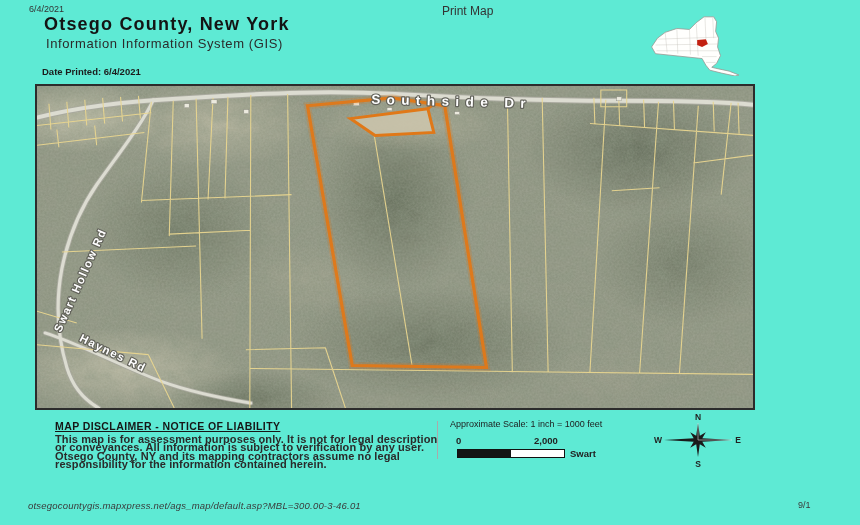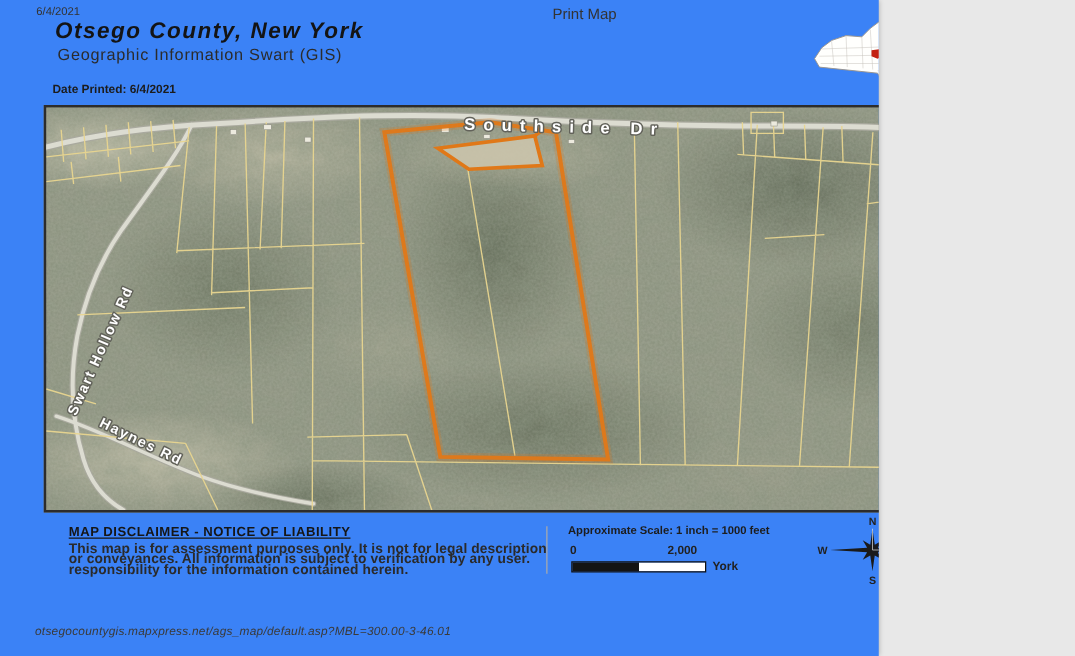--- a/index.html
+++ b/index.html
@@ -1,24 +1,24 @@
 <!DOCTYPE html>
 <html><head>
 <meta charset="utf-8">
 <style>
   html,body{margin:0;padding:0;background:#e8e8e8;}
   .page{
-    position:relative;width:703px;height:525px;background:#3b82f6;
+    position:relative;width:860px;height:525px;background:#5eead4;
     font-family:"Liberation Sans",sans-serif;color:#222;overflow:hidden;
     box-shadow:0 0 4px rgba(0,0,0,.25);
   }
   .abs{position:absolute;}
   .hdr-date{left:29px;top:4px;font-size:9px;color:#333;}
   .hdr-print{left:442px;top:4px;font-size:12px;color:#333;}
-  .title{left:44px;top:14px;font-size:18px;font-weight:bold;letter-spacing:1.2px;color:#141414;font-style:italic;}
+  .title{left:44px;top:14px;font-size:18px;font-weight:bold;letter-spacing:1.2px;color:#141414;}
   .subtitle{left:46px;top:36px;font-size:13px;letter-spacing:.6px;color:#2b2b2b;}
   .date-printed{left:42px;top:66px;font-size:9.5px;font-weight:bold;color:#1c1c1c;}
   .inset{left:645px;top:12px;width:118px;height:64px;}
   .map{
     left:35px;top:84px;width:720px;height:326px;box-sizing:border-box;
     border:2px solid #2c2c2c;background-color:#8d927f;
     background-image:
       radial-gradient(ellipse 120px 50px at 6% 10%, rgba(205,200,176,.85), transparent 70%),
       radial-gradient(ellipse 150px 60px at 25% 12%, rgba(195,190,166,.7), transparent 70%),
       radial-gradient(ellipse 130px 40px at 52% 12%, rgba(190,185,160,.6), transparent 70%),
@@ -31,41 +31,41 @@
       radial-gradient(ellipse 90px 50px at 38% 60%, rgba(170,168,146,.45), transparent 70%),
       radial-gradient(ellipse 120px 40px at 30% 97%, rgba(60,72,52,.5), transparent 72%),
       radial-gradient(ellipse 100px 40px at 80% 90%, rgba(160,158,138,.4), transparent 70%);
   }
   .map svg{position:absolute;left:0;top:0;width:716px;height:322px;display:block;}
   .footer-divider{left:437px;top:421px;width:1px;height:38px;background:#aaa;}
   .disclaimer{left:55px;top:420px;width:400px;}
   .disclaimer .d-title{font-size:10.5px;font-weight:bold;text-decoration:underline;letter-spacing:.4px;color:#161616;margin-bottom:3px;}
   .disclaimer .d-line{font-size:11px;font-weight:bold;line-height:8.4px;letter-spacing:.1px;color:#2a2a2a;}
   .scalebox{left:450px;top:419px;width:170px;}
-  .scalebox .s-label{font-size:9px;font-weight:bold;color:#1d1d1d;text-align:center;}
+  .scalebox .s-label{font-size:9px;font-weight:normal;color:#1d1d1d;}
   .scalebox .s-zero{position:absolute;left:6px;top:16px;font-size:9.5px;font-weight:bold;}
   .scalebox .s-max{position:absolute;left:84px;top:16px;font-size:9.5px;font-weight:bold;}
   .scalebox .s-bar{position:absolute;left:7px;top:30px;width:106px;height:7px;border:1px solid #111;
     background:linear-gradient(to right,#141414 0 50%,#ffffff 50% 100%);}
   .scalebox .s-unit{position:absolute;left:120px;top:29px;font-size:9.5px;font-weight:bold;}
   .compass{left:650px;top:411px;width:96px;height:58px;}
   .url{left:28px;top:500px;font-size:9.5px;letter-spacing:.2px;color:#3a3a3a;font-style:italic;}
   .pagenum{left:798px;top:500px;font-size:9px;color:#3a3a3a;}
   text{font-family:"Liberation Sans",sans-serif;}
 </style>
 </head>
 <body>
 
 <div class="page">
 
   <div class="abs hdr-date">6/4/2021</div>
   <div class="abs hdr-print">Print Map</div>
 
   <div class="abs title">Otsego County, New York</div>
-  <div class="abs subtitle">Geographic Information Swart (GIS)</div>
+  <div class="abs subtitle">Information Information System (GIS)</div>
   <div class="abs date-printed">Date Printed: 6/4/2021</div>
 
   <div class="abs inset">
     <svg viewBox="0 0 120 66" width="118" height="64">
       <path d="M6,36 L12,27 L20,21 L32,17 L45,18 L52,11 L60,5 L70,5 L73,10 L72,20 L75,27 L74,36 L77,45 L73,53 L68,57 L72,58 L86,61 L96,65 L92,66 L78,63 L66,60 L62,55 L58,48 L10,43 Z" fill="#fffffd" stroke="#999590" stroke-width="0.8"></path>
       <path d="M20,21 L22,42 M32,17 L33,43 M45,18 L46,44 M52,12 L54,45 M61,6 L62,28 M69,6 L70,27 M12,28 L73,26 M10,34 L75,33 M11,40 L76,40 M58,46 L73,46 M62,52 L72,52" fill="none" stroke="#c4c0ba" stroke-width="0.4"></path>
       <polygon points="53,29 62,28 64,33 58,36 53,34" fill="#c32112"></polygon>
     </svg>
   </div>
 
@@ -136,31 +136,32 @@
         <text transform="translate(24,250) rotate(-66)" font-size="11.5" letter-spacing="1.5">Swart Hollow Rd</text>
         <text transform="translate(42,258) rotate(26)" font-size="11.5" letter-spacing="1.5">Haynes Rd</text>
       </g>
     </svg>
   </div>
 
   <div class="abs disclaimer">
     <div class="d-title">MAP DISCLAIMER - NOTICE OF LIABILITY</div>
     <div class="d-line">This map is for assessment purposes only. It is not for legal description</div>
     <div class="d-line">or conveyances. All information is subject to verification by any user.</div>
+    <div class="d-line">Otsego County, NY and its mapping contractors assume no legal</div>
     <div class="d-line">responsibility for the information contained herein.</div>
   </div>
 
   <div class="abs footer-divider"></div>
 
   <div class="abs scalebox">
     <div class="s-label">Approximate Scale: 1 inch = 1000 feet</div>
     <div class="s-zero">0</div>
     <div class="s-max">2,000</div>
     <div class="s-bar"></div>
-    <div class="s-unit">York</div>
+    <div class="s-unit">Swart</div>
   </div>
 
   <div class="abs compass">
     <svg viewBox="-48 -29 96 58" width="96" height="58">
       <polygon points="34,0 4.3,1.8 7.8,7.8 1.8,4.3 0,17 -1.8,4.3 -7.8,7.8 -4.3,1.8 -34,0 -4.3,-1.8 -7.8,-7.8 -1.8,-4.3 0,-17 1.8,-4.3 7.8,-7.8 4.3,-1.8" fill="#1a1a1a"></polygon>
       <path d="M34,0 L0,0 M0,-17 L0,0" stroke="#ffffff" stroke-width="0.7" opacity="0.7"></path>
       <g font-size="8.5" font-weight="bold" fill="#222" text-anchor="middle">
         <text x="0" y="-20">N</text>
         <text x="0" y="27">S</text>
         <text x="-40" y="3">W</text>

